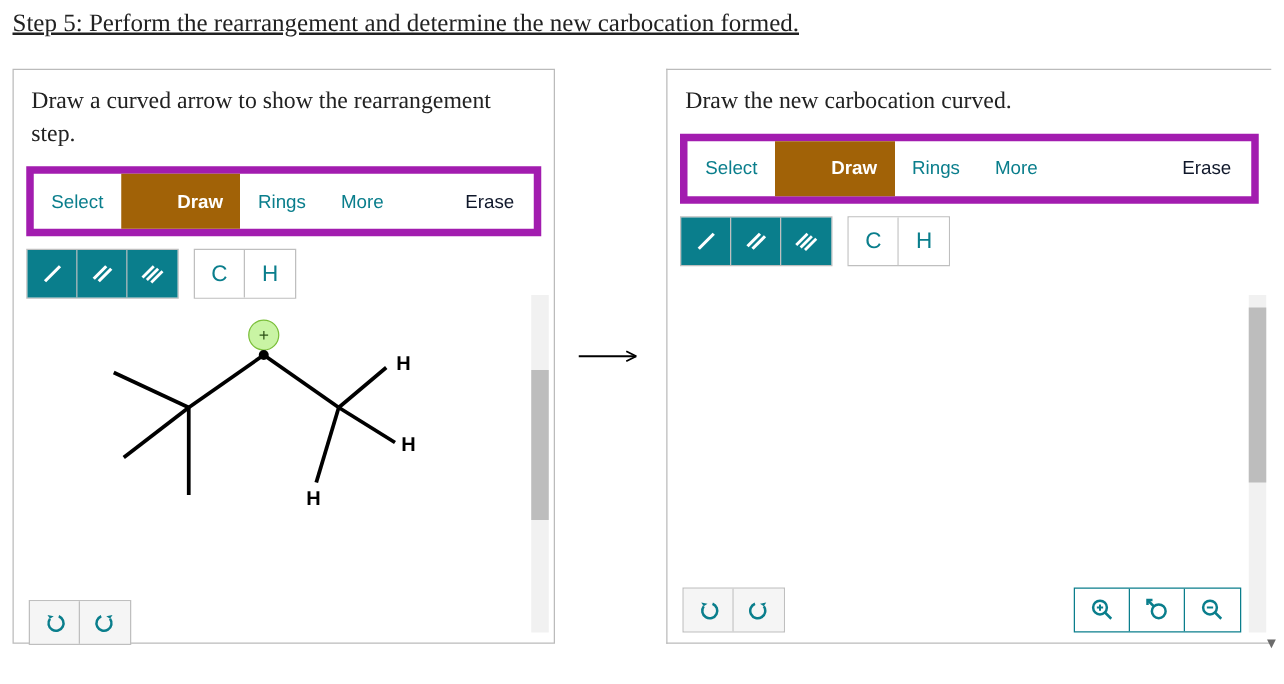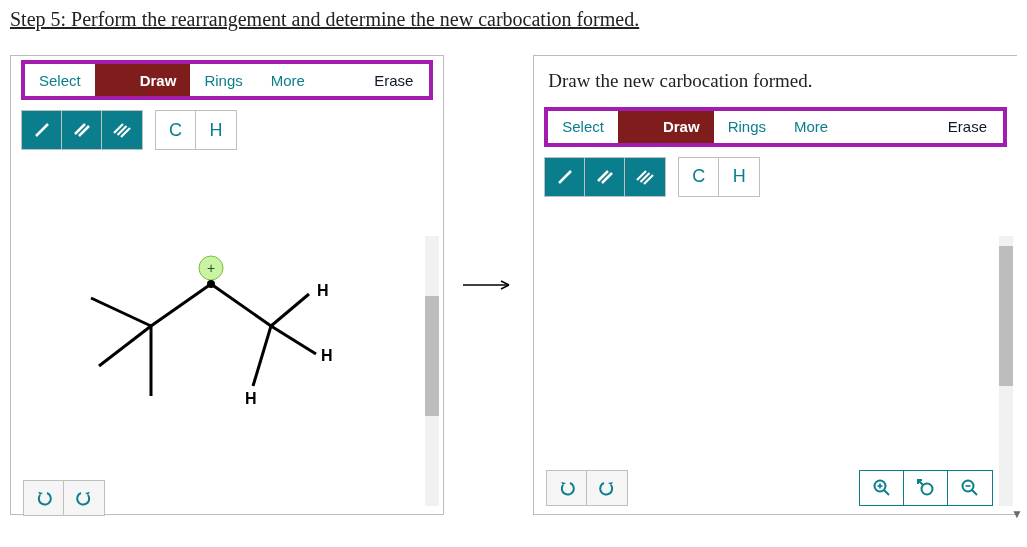--- a/index.html
+++ b/index.html
@@ -39,36 +39,36 @@
     color: #000;
   }
   .prompt {
     font-size: 19px;
     padding: 12px 14px 8px 14px;
     line-height: 1.4;
   }
   .toolbar {
     display: flex;
     align-items: center;
-    border: 4px solid #a21caf;
+    border: 6px solid #a21caf;
     margin: 4px 10px 10px 10px;
-    height: 40px;
+    height: 56px;
     font-family: -apple-system, BlinkMacSystemFont, "Segoe UI", Arial, sans-serif;
   }
   .toolbar .tb-btn {
     padding: 0 14px;
     height: 100%;
     display: flex;
     align-items: center;
     font-size: 15px;
     color: #0a7e8c;
     cursor: pointer;
   }
   .toolbar .tb-btn.active {
-    background: #7f1d1d;
+    background: #a16207;
     color: #fff;
     font-weight: 600;
     padding-left: 45px;
   }
   .toolbar .spacer { flex: 1; }
   .toolbar .erase {
     padding: 0 16px;
     color: #0f172a;
     font-size: 15px;
     height: 100%;
@@ -177,20 +177,21 @@
   svg { display: block; }
 </style>
 </head>
 <body>
 
 <div class="step-title">Step 5: Perform the rearrangement and determine the new carbocation formed.</div>
 
 <div class="panels">
 
   <div class="panel left">
+    <div class="prompt">Draw a curved arrow to show the rearrangement step.</div>
 
     <div class="toolbar">
       <div class="tb-btn">Select</div>
       <div class="tb-btn active">Draw</div>
       <div class="tb-btn">Rings</div>
       <div class="tb-btn">More</div>
       <div class="spacer"></div>
       <div class="erase">Erase</div>
     </div>
 
@@ -265,21 +266,21 @@
   </div>
 
   <div class="arrow-gap">
     <svg width="60" height="20">
       <line x1="4" y1="10" x2="50" y2="10" stroke="#000" stroke-width="1.5"></line>
       <path d="M50 10 L42 6 M50 10 L42 14" stroke="#000" stroke-width="1.5" fill="none"></path>
     </svg>
   </div>
 
   <div class="panel right">
-    <div class="prompt">Draw the new carbocation formed.</div>
+    <div class="prompt">Draw the new carbocation curved.</div>
 
     <div class="toolbar">
       <div class="tb-btn">Select</div>
       <div class="tb-btn active">Draw</div>
       <div class="tb-btn">Rings</div>
       <div class="tb-btn">More</div>
       <div class="spacer"></div>
       <div class="erase">Erase</div>
     </div>
 

